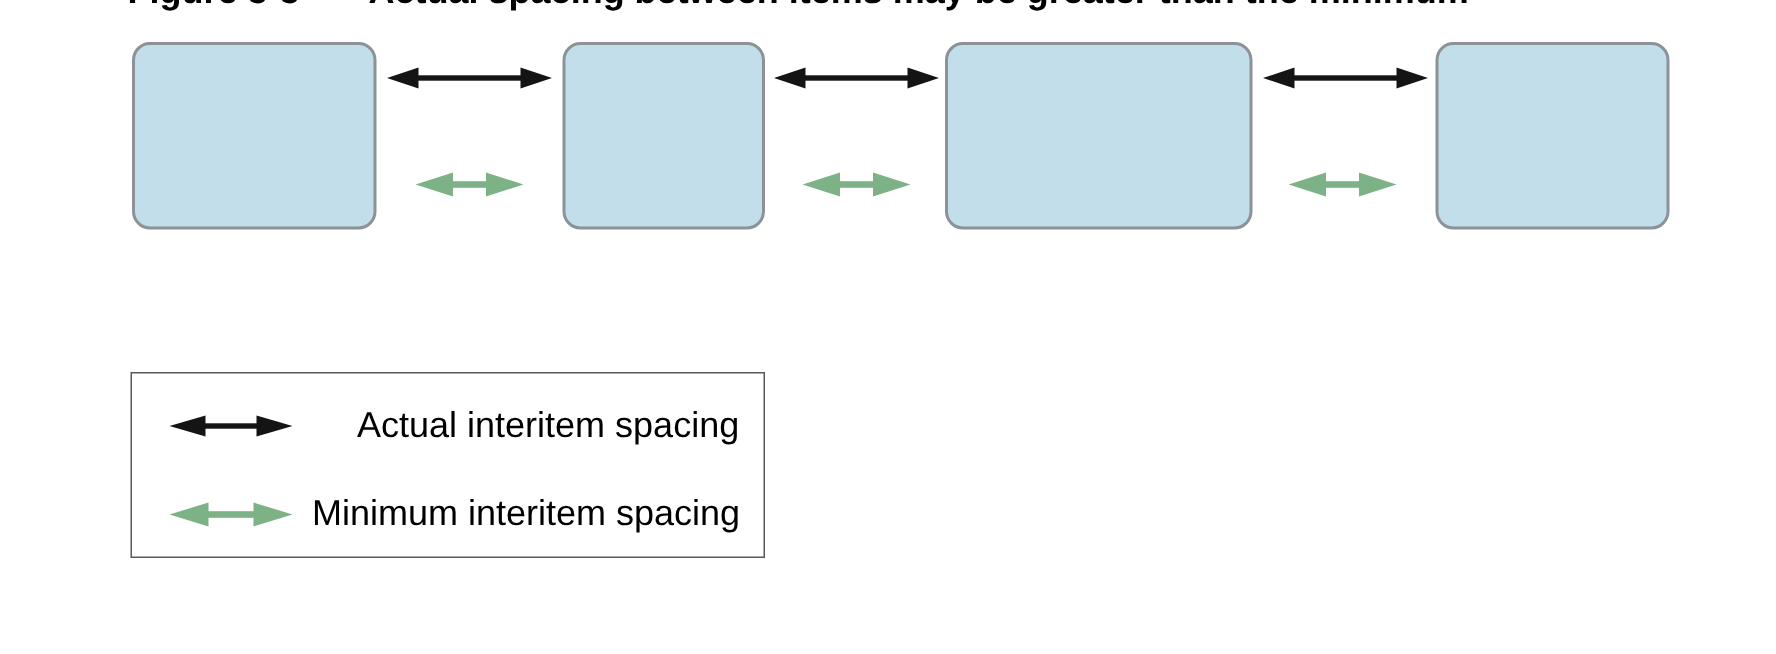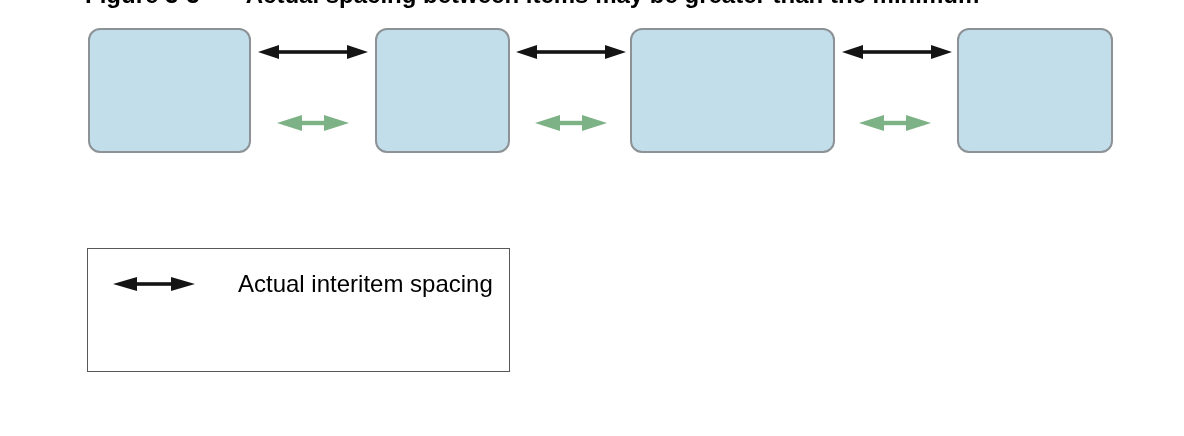--- a/index.html
+++ b/index.html
@@ -141,15 +141,23 @@
 
   <div class="legend">
     <div class="legend-row row1">
       <svg class="arrow black" style="position:static" width="82" height="16" viewBox="0 0 82 16">
         <polygon points="0,8 24,1 24,15"></polygon>
           <polygon points="82,8 58,1 58,15"></polygon>
           <rect x="18" y="6.2" width="46" height="3.6"></rect>
       </svg>
       <span class="legend-label">Actual interitem spacing</span>
     </div>
+    <div class="legend-row row2">
+      <svg class="arrow green" style="position:static" width="82" height="18" viewBox="0 0 82 18">
+        <polygon points="0,9 26,1 26,17"></polygon>
+          <polygon points="82,9 56,1 56,17"></polygon>
+          <rect x="20" y="6.8" width="42" height="4.4"></rect>
+      </svg>
+      <span class="legend-label">Minimum interitem spacing</span>
+    </div>
   </div>
 
 </div>
 
 </body></html>

